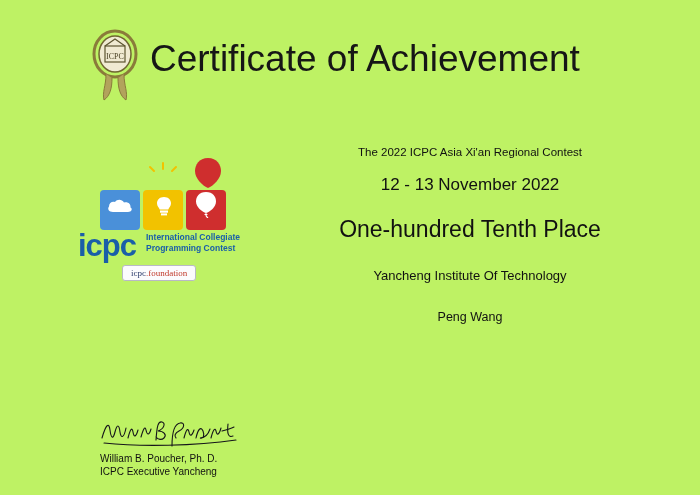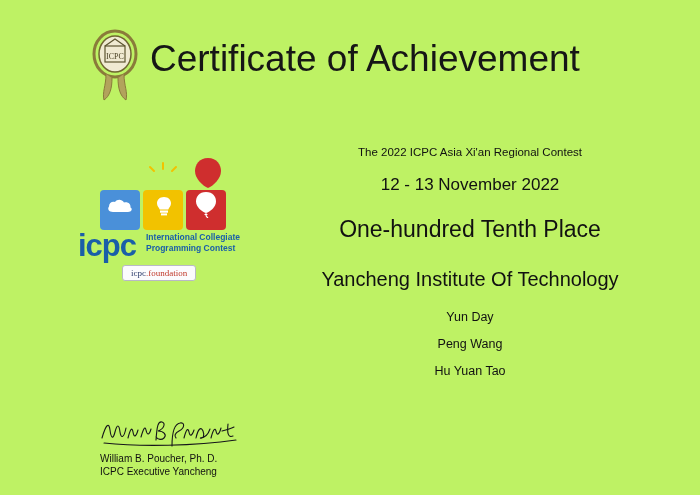--- a/index.html
+++ b/index.html
@@ -161,21 +161,21 @@
     font-size: 23px;
     font-weight: normal;
     color: #111;
   }
   .team {
     position: absolute;
     left: 250px;
     top: 268px;
     width: 440px;
     text-align: center;
-    font-size: 20px;
+    font-size: 13px;
     color: #111;
   }
   .members {
     position: absolute;
     left: 250px;
     top: 310px;
     width: 440px;
     text-align: center;
   }
   .member {
@@ -282,23 +282,21 @@
     </div>
   </div>
 
   <div class="contest-line1">The 2022 ICPC Asia Xi'an Regional Contest</div>
   <div class="contest-line2">12 - 13 November 2022</div>
 
   <div class="place">One-hundred Tenth Place</div>
   <div class="team">Yancheng Institute Of Technology</div>
 
   <div class="members">
-    <div class="member">Yun Day</div>
     <div class="member">Peng Wang</div>
-    <div class="member">Hu Yuan Tao</div>
   </div>
 
   <div class="signature-block">
     <svg class="sig-svg" viewBox="0 0 140 34" xmlns="http://www.w3.org/2000/svg">
       <g fill="none" stroke="#15151a" stroke-width="1.1" stroke-linecap="round">
         <path d="M2 22 C6 8, 9 6, 10 14 C11 22, 13 24, 15 16 C17 8, 19 8, 20 16 C21 23, 24 22, 26 12"></path>
         <path d="M28 22 C30 14, 32 10, 33 16 C34 22, 36 21, 38 14"></path>
         <path d="M41 21 C43 14, 45 9, 46 14 C47 19, 49 20, 51 13"></path>
         <path d="M56 24 C57 10, 58 5, 62 6 C66 7, 64 13, 58 15 C64 15, 67 19, 64 22 C62 24, 58 24, 56 21"></path>
         <path d="M72 30 C72 16, 74 8, 80 7 C85 6, 85 12, 79 15 C75 17, 74 20, 76 22"></path>

